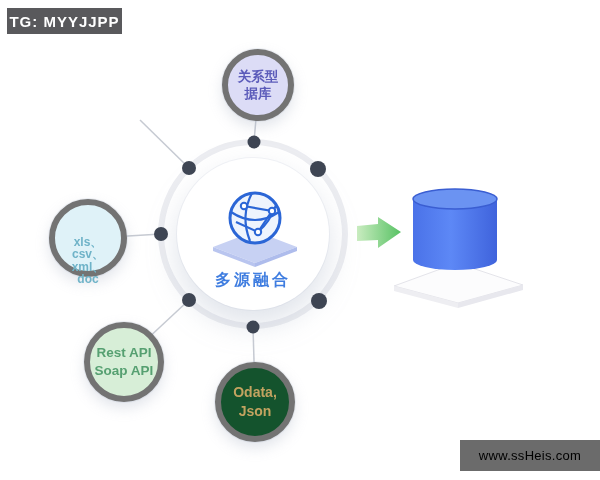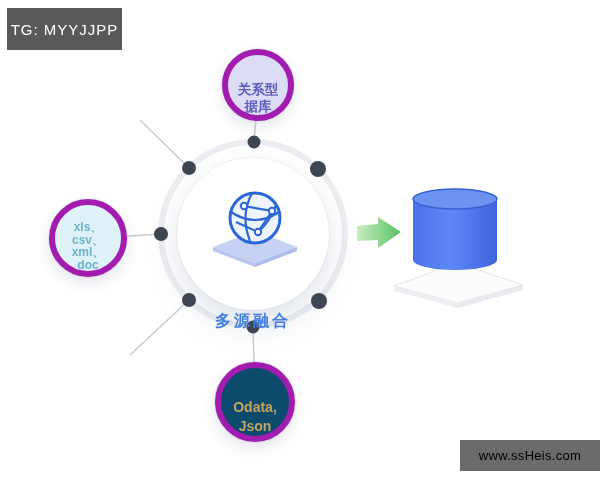--- a/index.html
+++ b/index.html
@@ -2,50 +2,50 @@
 <html><head>
 <meta charset="utf-8">
 <style>
   html,body{margin:0;padding:0;background:#fff;}
   .canvas{
     position:relative;width:600px;height:480px;background:#ffffff;overflow:hidden;
     font-family:"Liberation Sans","DejaVu Sans",sans-serif;
   }
   
   .badge{
-    position:absolute;left:7px;top:8px;width:115px;height:42px;
-    background:#59595c;color:#fff;font-size:15px;font-weight:normal;letter-spacing:1px;
+    position:absolute;left:7px;top:8px;width:115px;height:26px;
+    background:#59595c;color:#fff;font-size:15px;font-weight:bold;letter-spacing:1px;
     display:flex;align-items:center;justify-content:center;
   }
   
   .watermark{
     position:absolute;right:0;bottom:9px;width:140px;height:31px;
     background:#6b6b6b;color:#000000;font-size:13px;letter-spacing:.3px;
     display:flex;align-items:center;justify-content:center;
   }
   
   .hub-ring{
     position:absolute;left:158px;top:139px;width:178px;height:178px;border-radius:50%;
     border:6px solid #ecedf1;background:transparent;
   }
   .hub-inner{
     position:absolute;left:177px;top:158px;width:152px;height:152px;border-radius:50%;
     background:#ffffff;box-shadow:0 14px 30px rgba(164,174,196,.35),0 0 0 1px #f4f5f8;
   }
   .hub-label{
     position:absolute;left:193px;top:270px;width:120px;text-align:center;
-    color:#3f7de0;font-size:16px;font-weight:bold;letter-spacing:3px;margin-top:41px;
+    color:#3f7de0;font-size:16px;font-weight:bold;letter-spacing:3px;
   }
   
   .layer{position:absolute;left:0;top:0;}
   
   .bubble{
-    position:absolute;border-radius:50%;border:6px solid #a21caf;
+    position:absolute;border-radius:50%;border:6px solid #737373;
     box-shadow:0 6px 14px rgba(160,170,190,.30),0 0 0 1px rgba(190,198,215,.25);
-    display:flex;align-items:flex-end;justify-content:center;
+    display:flex;align-items:center;justify-content:center;
   }
   .bubble-label{font-weight:bold;text-align:center;white-space:pre-line;}
   .b0{left:222px;top:49px; width:60px;height:60px;}
   .b0 .bubble-label{font-size:13.5px;line-height:17px;}
   .b1{left:101px;top:82px; width:58px;height:58px;}
   .b1 .bubble-label{font-size:13px;line-height:17px;}
   .b2{left:49px; top:199px;width:66px;height:66px;}
   .b2 .bubble-label{font-size:12px;line-height:12.5px;margin-top:45px;}
   .b3{left:84px; top:322px;width:68px;height:68px;}
   .b3 .bubble-label{font-size:13.5px;line-height:18px;}
@@ -130,21 +130,25 @@
   <div class="bubble b0" style="background: rgb(220, 220, 246); color: rgb(92, 92, 186);">
     <span class="bubble-label">关系型
 据库</span>
   </div>
   <div class="bubble b2" style="background: rgb(223, 242, 248); color: rgb(111, 179, 200);">
     <span class="bubble-label">xls、
 csv、
 xml、
 doc</span>
   </div>
-  <div class="bubble b4" style="background: #0c4a6e; color: rgb(195, 163, 96);">
+  <div class="bubble b3" style="background: rgb(215, 238, 215); color: rgb(86, 160, 113);">
+    <span class="bubble-label">Rest API
+Soap API</span>
+  </div>
+  <div class="bubble b4" style="background: #14532d; color: rgb(195, 163, 96);">
     <span class="bubble-label">Odata,
 Json</span>
   </div>
 
   <div class="hub-label" style="color: rgb(63, 125, 224);">多源融合</div>
 
   <div class="badge" style="background: rgb(89, 89, 92);">TG: MYYJJPP</div>
   <div class="watermark" style="background: rgb(107, 107, 107);">www.ssHeis.com</div>
 
 </div>

